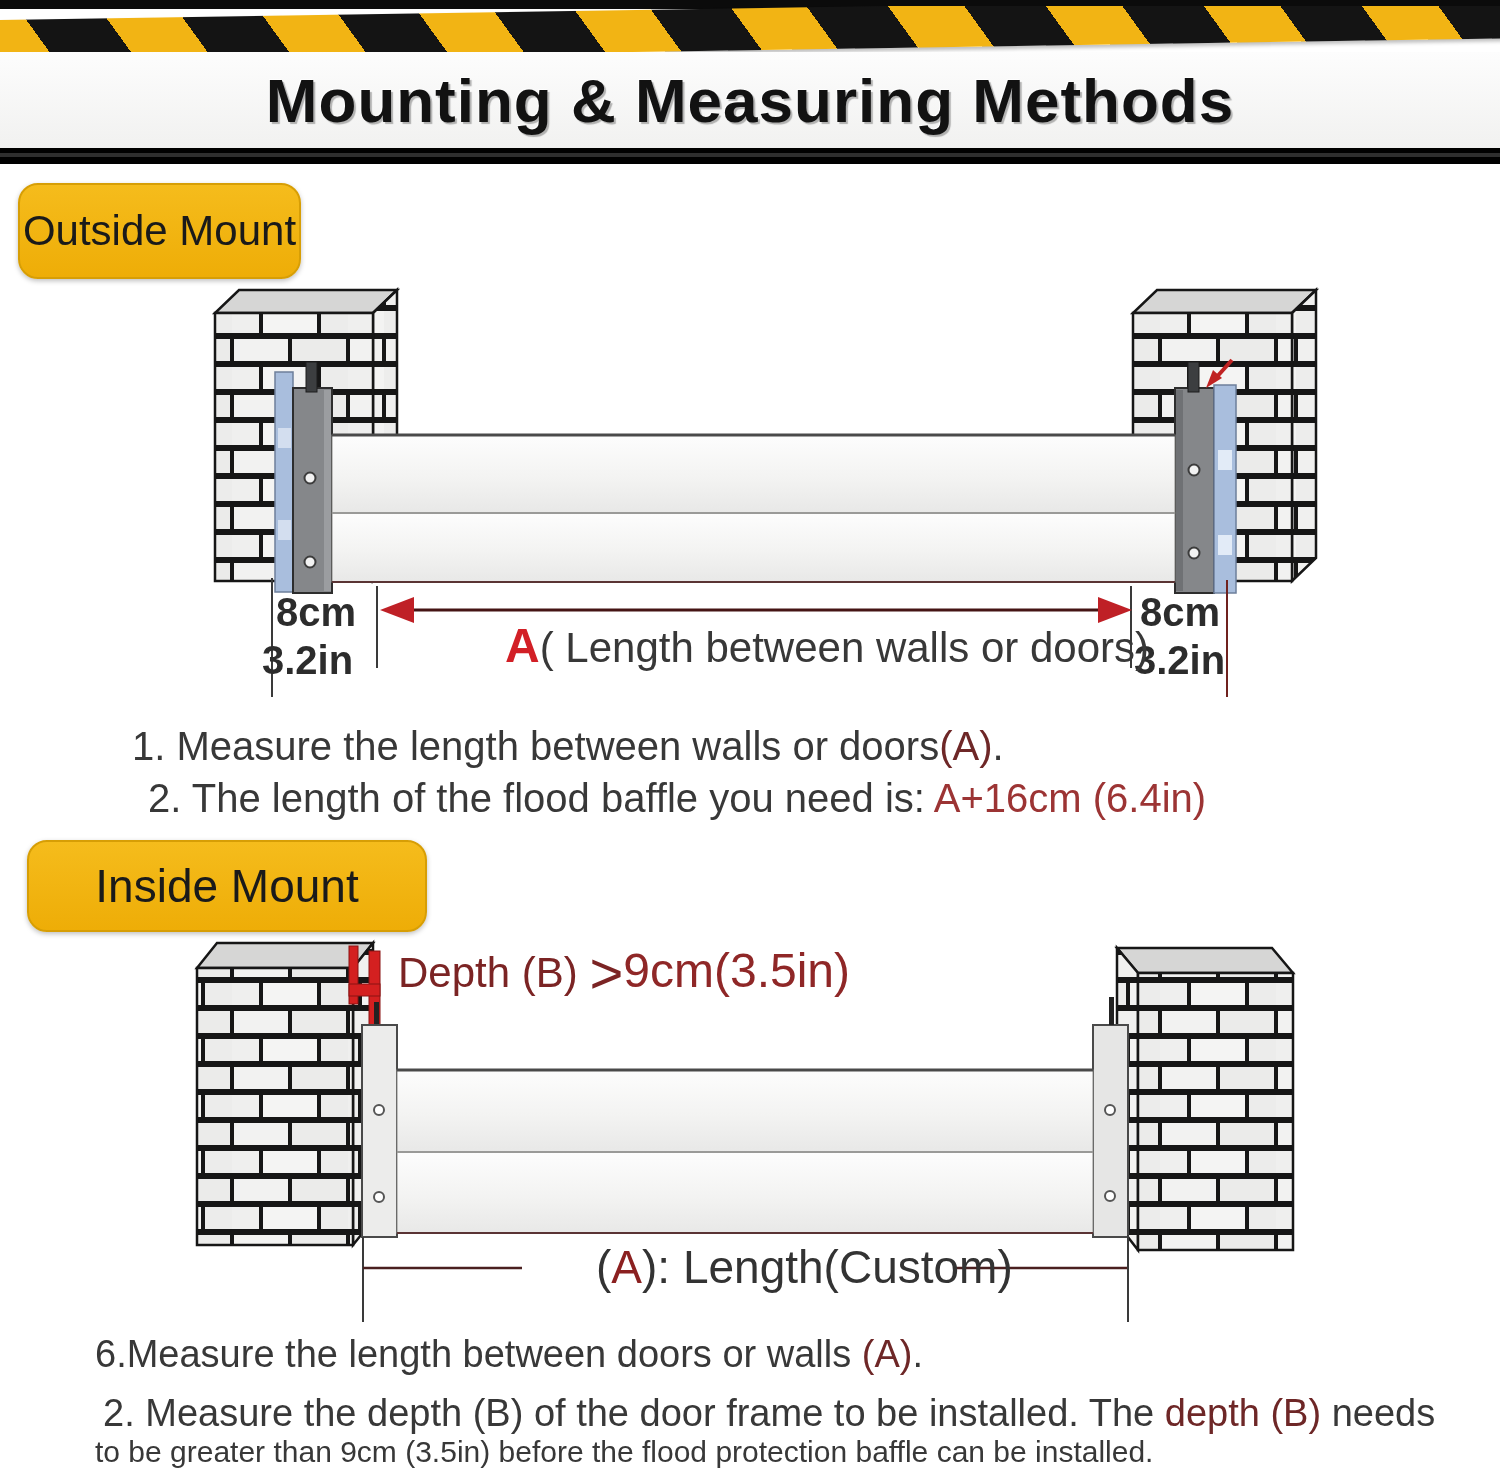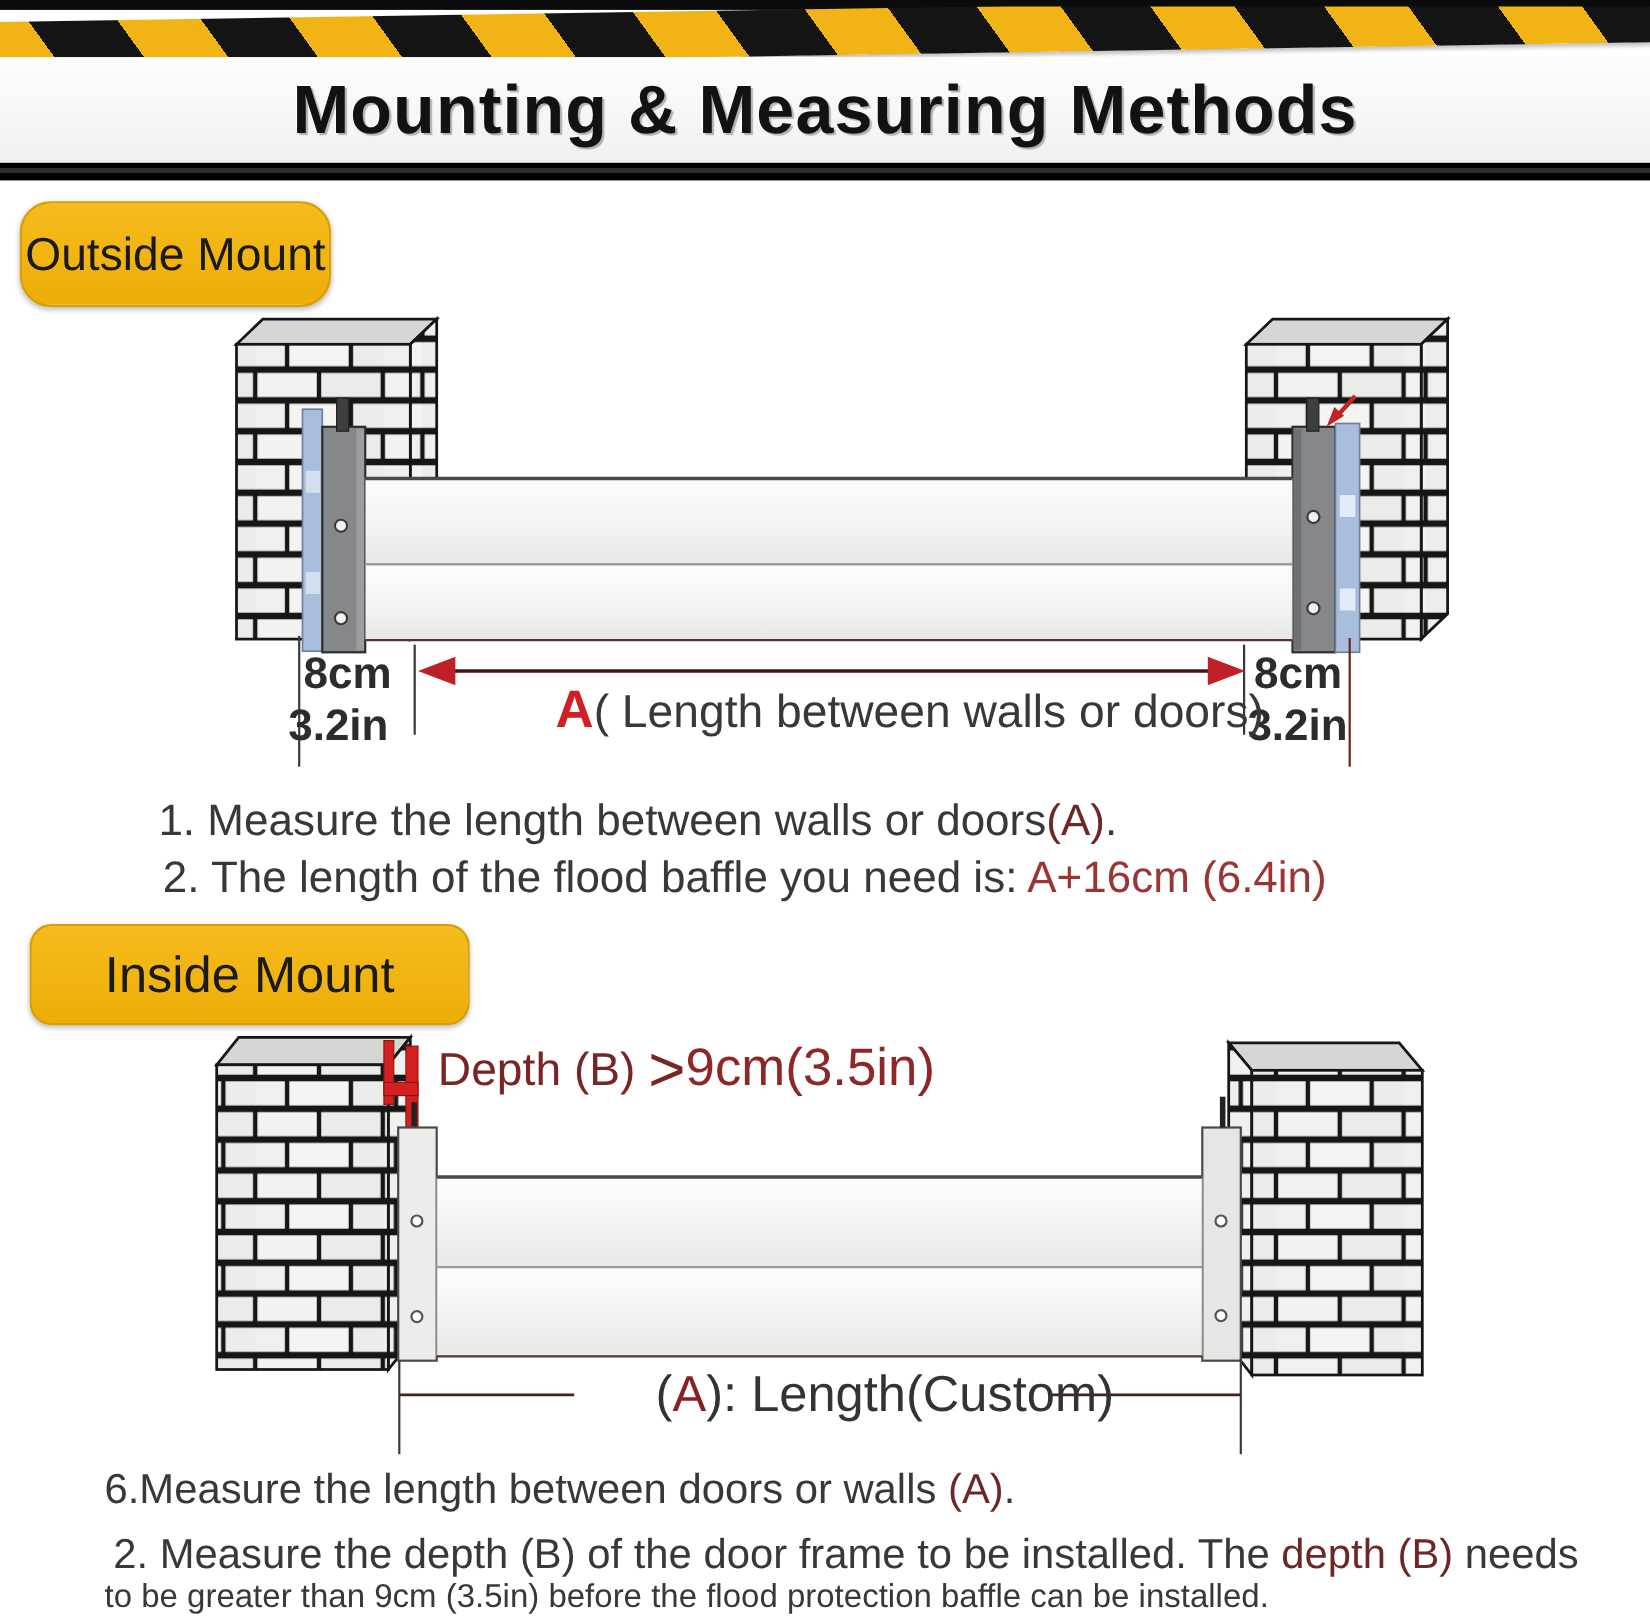--- a/index.html
+++ b/index.html
@@ -16,21 +16,21 @@
              background:linear-gradient(#fdfdfd,#f1f1f0);display:flex;align-items:center;justify-content:center;}
   .pageTitle{font-size:62px;font-weight:700;letter-spacing:1px;color:#121212;
              text-shadow:2px 2px 1px rgba(0,0,0,.28),-1px -1px 0 rgba(255,255,255,.75);}
   .midbar{position:absolute;left:0;top:148px;width:1500px;height:16px;
           background:linear-gradient(#000 0 5px,#2e2e2e 5px 9px,#000 9px 16px);}
 
   
   .badge{position:absolute;background:linear-gradient(#f5bc1c,#eead07);border:2px solid #d79e05;
          border-radius:20px;display:flex;align-items:center;justify-content:center;color:#1a1a1a;
          box-shadow:0 2px 5px rgba(0,0,0,.25);}
-  .badgeOutside{left:18px;top:183px;width:279px;height:92px;font-size:42px;border-radius:28px;}
+  .badgeOutside{left:18px;top:183px;width:279px;height:92px;font-size:42px;}
   .badgeInside{left:27px;top:840px;width:396px;height:88px;font-size:46px;}
 
   svg{position:absolute;left:0;overflow:visible;}
 
   
   .lbl{position:absolute;white-space:nowrap;color:#2c2c2c;line-height:1;}
   .gap{font-size:40px;font-weight:bold;}
   .spanLabel{left:505px;top:622px;font-size:42px;color:#383838;}
   .spanLetter{font-size:48px;font-weight:700;color:#d21f26;}
   .step{position:absolute;white-space:nowrap;font-size:40px;color:#383838;line-height:1;}
@@ -144,21 +144,21 @@
   </svg>
 
   <div class="lbl gap" style="left:276px;top:592px">8cm</div>
   <div class="lbl gap" style="left:262px;top:640px">3.2in</div>
   <div class="lbl gap" style="left:1140px;top:592px">8cm</div>
   <div class="lbl gap" style="left:1134px;top:640px">3.2in</div>
   <div class="lbl spanLabel">
     <span class="spanLetter">A</span><span>( Length between walls or doors)</span>
   </div>
 
-  <div class="step" style="left:144px;top:726px">
+  <div class="step" style="left:132px;top:726px">
     <span>1. Measure the length between walls or doors</span><span class="hlMaroon">(A)</span><span>.</span>
   </div>
   <div class="step" style="left:148px;top:778px">
     <span>2. The length of the flood baffle you need is: </span><span class="hlRed">A+16cm (6.4in)</span>
   </div>
 
   <svg style="top:935px" width="1500" height="400" viewBox="0 935 1500 400">
     <g>
       <path d="M197,968 L353,968 L373,943 L217,943 Z" fill="#d6d6d5" stroke="#161616" stroke-width="2.5"></path>
       <path d="M353,968 L373,943 L373,1220 L353,1245 Z" fill="url(#brickN)" stroke="#161616" stroke-width="2.5"></path>

